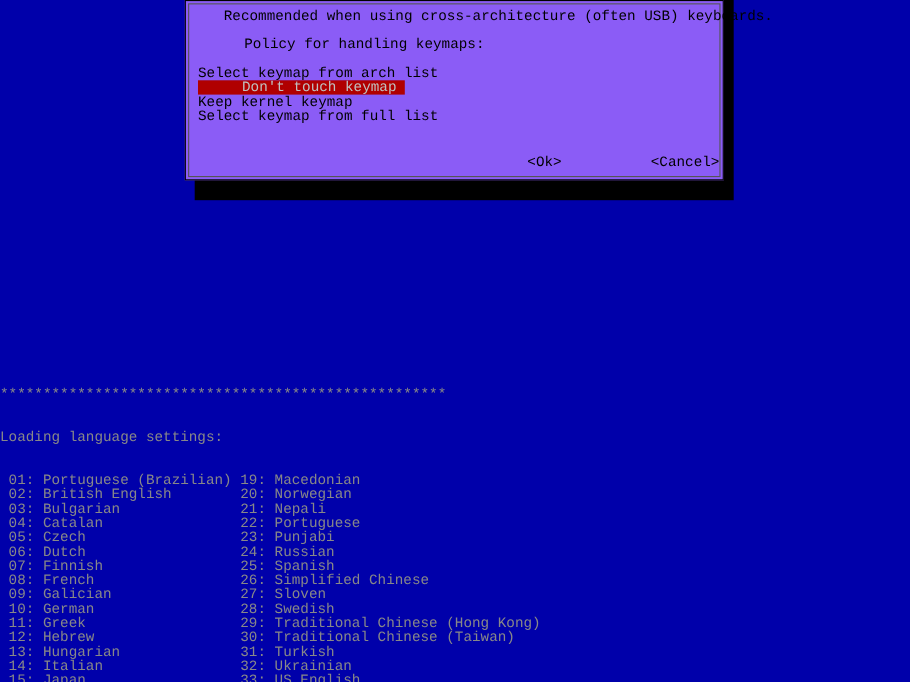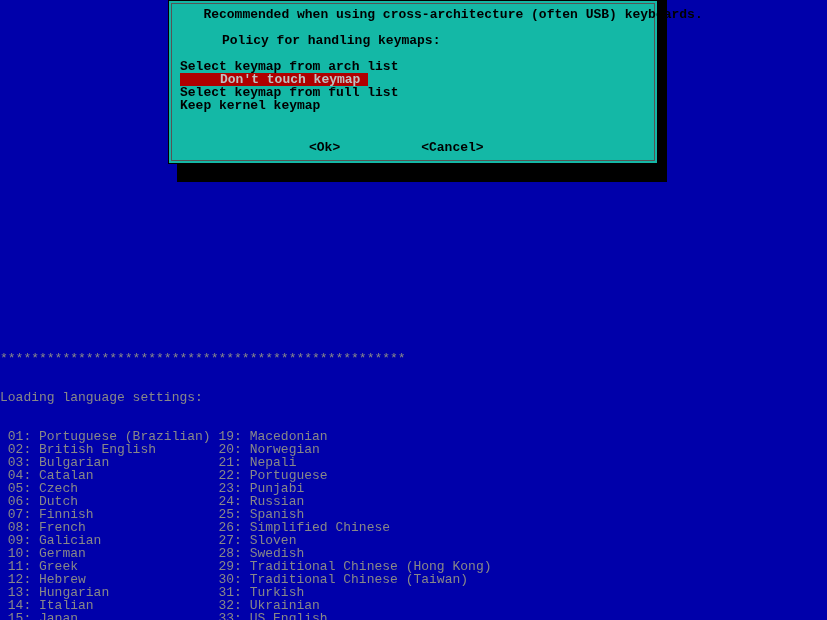--- a/index.html
+++ b/index.html
@@ -20,24 +20,23 @@
     width: 490px;
     height: 182px;
     background: #000;
   }
   .dialog {
     position: absolute;
     left: 168px;
     top: 0;
     width: 490px;
     height: 164px;
-    background: #14b8a6;
+    background: #8b5cf6;
     border: 1px solid #000;
     padding: 2px;
-    font-weight: bold;
   }
   .dialog-inner {
     border: 1px solid #555;
     height: 100%;
     padding: 4px 8px;
     color: #000;
     position: relative;
   }
   .desc-line {
     white-space: pre;
@@ -55,23 +54,24 @@
     width: 188px;
   }
   .option-row.selected {
     background: #b00000;
     color: #c0c0c0;
     padding-left: 40px;
   }
   .buttons {
     position: absolute;
     bottom: 6px;
-    left: 10px;
+    left: 0;
     right: 0;
     display: flex;
+    justify-content: flex-end;
   }
   .btn {
     white-space: pre;
     cursor: pointer;
   }
   .btn-ok { margin-left: 127px; }
   .btn-cancel { margin-left: 81px; }
   .terminal {
     position: absolute;
     left: 0;
@@ -86,22 +86,22 @@
 
 <div class="dialog-shadow"></div>
 
 <div class="dialog">
   <div class="dialog-inner">
     <div class="desc-line">   Recommended when using cross-architecture (often USB) keyboards.</div>
     <div class="policy-line">Policy for handling keymaps:</div>
     <div class="options">
       <div class="option-row">Select keymap from arch list</div>
       <div class="option-row selected">Don't touch keymap</div>
+      <div class="option-row">Keep kernel keymap</div>
       <div class="option-row">Select keymap from full list</div>
-      <div class="option-row">Keep kernel keymap</div>
     </div>
     <div class="buttons">
       <span class="btn btn-ok">&lt;Ok&gt;</span>
       <span class="btn btn-cancel">&lt;Cancel&gt;</span>
     </div>
   </div>
 </div>
 
 <div class="terminal">
   <div class="term-line">****************************************************</div>

